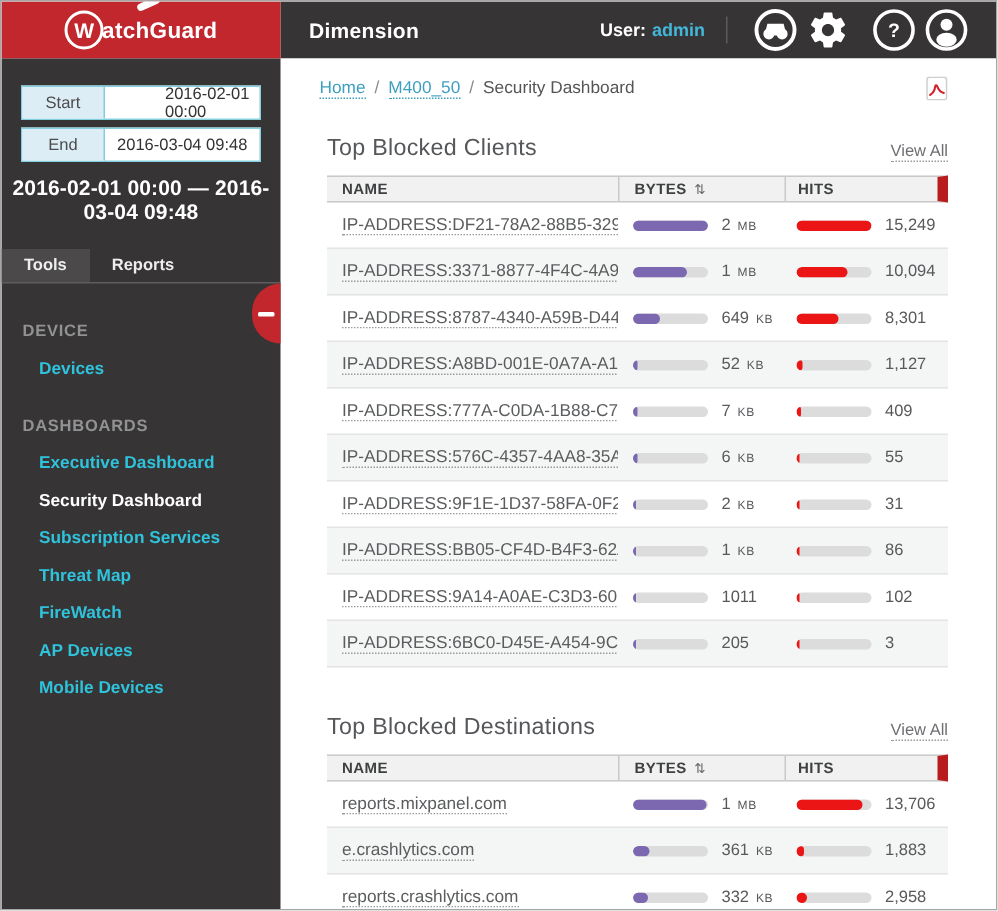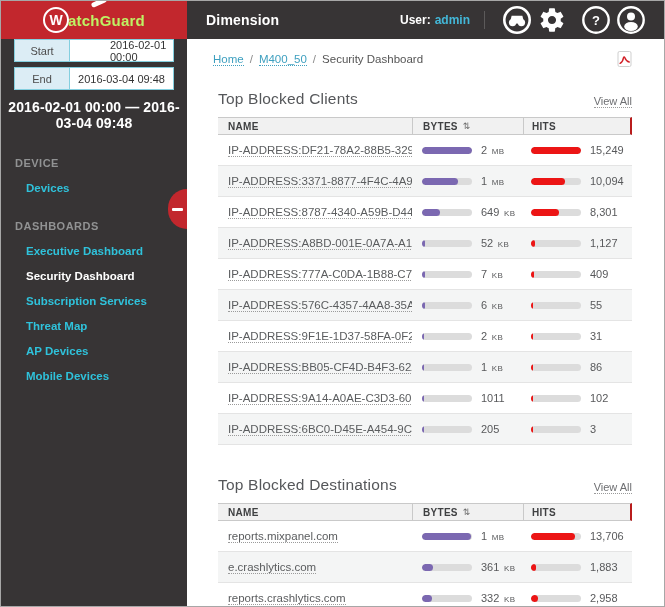--- a/index.html
+++ b/index.html
@@ -8,34 +8,34 @@
     background:#fff;font-family:"Liberation Sans",sans-serif;
     display:flex;flex-direction:column;overflow:hidden;position:relative;
   }
   
   .topbar{display:flex;height:38px;flex:0 0 38px;}
   .logo-area{width:186px;flex:0 0 186px;background:var(--brand-red);display:flex;align-items:center;justify-content:center;position:relative;}
   .logo{position:relative;display:flex;align-items:center;}
   .logo-swoosh{position:absolute;top:-7px;right:38px;width:16px;height:5px;background:#fff;border-radius:3px;transform:rotate(-24deg);}
   .logo-w{width:22px;height:22px;border:2px solid #fff;border-radius:50%;display:flex;align-items:center;justify-content:center;
     color:#fff;font-weight:bold;font-size:14px;line-height:1;flex:none;}
-  .logo-rest{color:#bef264;font-weight:bold;font-size:15px;letter-spacing:.2px;margin-left:-1px;}
+  .logo-rest{color:#ffffff;font-weight:bold;font-size:15px;letter-spacing:.2px;margin-left:-1px;}
   .appbar{flex:1;background:var(--dark-bg);display:flex;align-items:center;color:#fff;padding-right:18px;}
   .app-title{font-size:14px;font-weight:bold;margin-left:19px;letter-spacing:.2px;}
   .appbar-right{margin-left:auto;display:flex;align-items:center;}
   .user-label{font-size:12px;font-weight:bold;color:#fff;}
   .user-name{font-size:12px;font-weight:bold;color:#43b7d8;margin-left:4px;}
   .appbar-sep{width:1px;height:18px;background:#5c5a5a;margin:0 12px 0 14px;}
   .hicon{width:30px;height:30px;display:flex;align-items:center;justify-content:center;cursor:pointer;margin-left:5px;}
   .hicon.gap{margin-left:14px;}
   
   .body{flex:1;display:flex;min-height:0;}
   .sidebar{width:186px;flex:0 0 186px;background:var(--dark-bg);position:relative;}
   .datebox{display:flex;height:21px;border:1px solid var(--date-border);margin:0 13px;background:#fff;}
-  .datebox.first{gap:40px;}
+  .datebox.first{margin-top:18px;gap:40px;}
   .datebox.second{margin-top:5px;}
   .datebox .lbl{width:54px;flex:0 0 54px;background:var(--date-label-bg);border-right:1px solid var(--date-border);
     color:#4c4c4c;font-size:11px;display:flex;align-items:center;justify-content:center;}
   .datebox .val{flex:1;display:flex;align-items:center;justify-content:center;font-size:11px;color:#333;cursor:pointer;}
   .range-summary{color:#fff;font-size:14px;font-weight:bold;text-align:center;margin-top:9px;letter-spacing:.1px;}
   .tabs{display:flex;margin-top:17px;border-bottom:1px solid #5f5d5d;height:22px;}
   .tab{font-size:11px;font-weight:bold;color:#eee;display:flex;align-items:center;justify-content:center;padding:0 15px;cursor:pointer;}
   .tab.active{background:#4b4949;}
   .nav{padding:0 0 0 14px;}
   .nav-heading{color:#919293;font-size:11px;font-weight:bold;letter-spacing:.5px;margin-top:26px;}
@@ -49,21 +49,21 @@
   .breadcrumb-row{height:40px;display:flex;align-items:center;font-size:11.5px;margin-left:-5px;}
   .crumb-link{color:var(--breadcrumb-link);text-decoration:none;border-bottom:1px dotted var(--breadcrumb-link);cursor:pointer;}
   .crumb-sep{color:#8a8a8a;margin:0 6px;}
   .crumb-current{color:#555;}
   .pdf-btn{margin-left:auto;cursor:pointer;display:flex;align-items:center;}
   .panel-head{display:flex;align-items:flex-end;margin:11px 0 9px;}
   .panel+.panel .panel-head{margin-top:31px;}
   .panel-title{font-size:15.5px;color:#55575a;font-weight:normal;margin:0;letter-spacing:.2px;}
   .view-all{margin-left:auto;font-size:11px;color:#6d6e71;border-bottom:1px dotted #9a9a9a;cursor:pointer;text-decoration:none;}
   .thead{display:flex;height:16px;background:#f1f1f1;border-top:1px solid #c9c9c9;border-bottom:1px solid #c9c9c9;
-    border-right:2px solid #b91c1c;align-items:center;font-size:10px;font-weight:bold;color:#3f4042;letter-spacing:.3px;}
+    border-right:7px solid #b91c1c;align-items:center;font-size:10px;font-weight:bold;color:#3f4042;letter-spacing:.3px;}
   .th{display:flex;align-items:center;box-sizing:border-box;height:100%;}
   .th-name{flex:0 0 194px;padding-left:10px;}
   .th-bytes{flex:0 0 111px;padding-left:10px;border-left:1px solid #c9c9c9;cursor:pointer;}
   .th-hits{flex:1;padding-left:8px;border-left:1px solid #c9c9c9;}
   .sort-icon{font-size:9px;color:#6a6a6a;margin-left:5px;font-weight:normal;}
   .tr{display:flex;align-items:center;height:30px;border-bottom:1px solid #e4e4e4;}
   .tr.alt{background:#f4f5f5;}
   .td{display:flex;align-items:center;box-sizing:border-box;overflow:hidden;}
   .td-name{flex:0 0 194px;padding-left:10px;}
   .td-bytes{flex:0 0 111px;padding-left:10px;}
@@ -132,29 +132,34 @@
       <div class="datebox first">
         <span class="lbl">Start</span>
         <span class="val">2016-02-01 00:00</span>
       </div>
       <div class="datebox second">
         <span class="lbl">End</span>
         <span class="val">2016-03-04 09:48</span>
       </div>
       <div class="range-summary">2016-02-01 00:00 — 2016-03-04 09:48</div>
 
+      <div class="tabs">
+          <div class="tab active">Tools</div>
+          <div class="tab">Reports</div>
+        </div>
 
       <div class="nav">
           <div class="nav-heading">DEVICE</div>
           <a class="nav-item">Devices</a>
           <div class="nav-heading">DASHBOARDS</div>
           <a class="nav-item">Executive Dashboard</a>
           <a class="nav-item active">Security Dashboard</a>
           <a class="nav-item">Subscription Services</a>
           <a class="nav-item">Threat Map</a>
+          <a class="nav-item">FireWatch</a>
           <a class="nav-item">AP Devices</a>
           <a class="nav-item">Mobile Devices</a>
         </div>
 
       <div class="collapse-btn">
         <span class="minus"></span>
       </div>
     </div>
 
     <div class="main">

